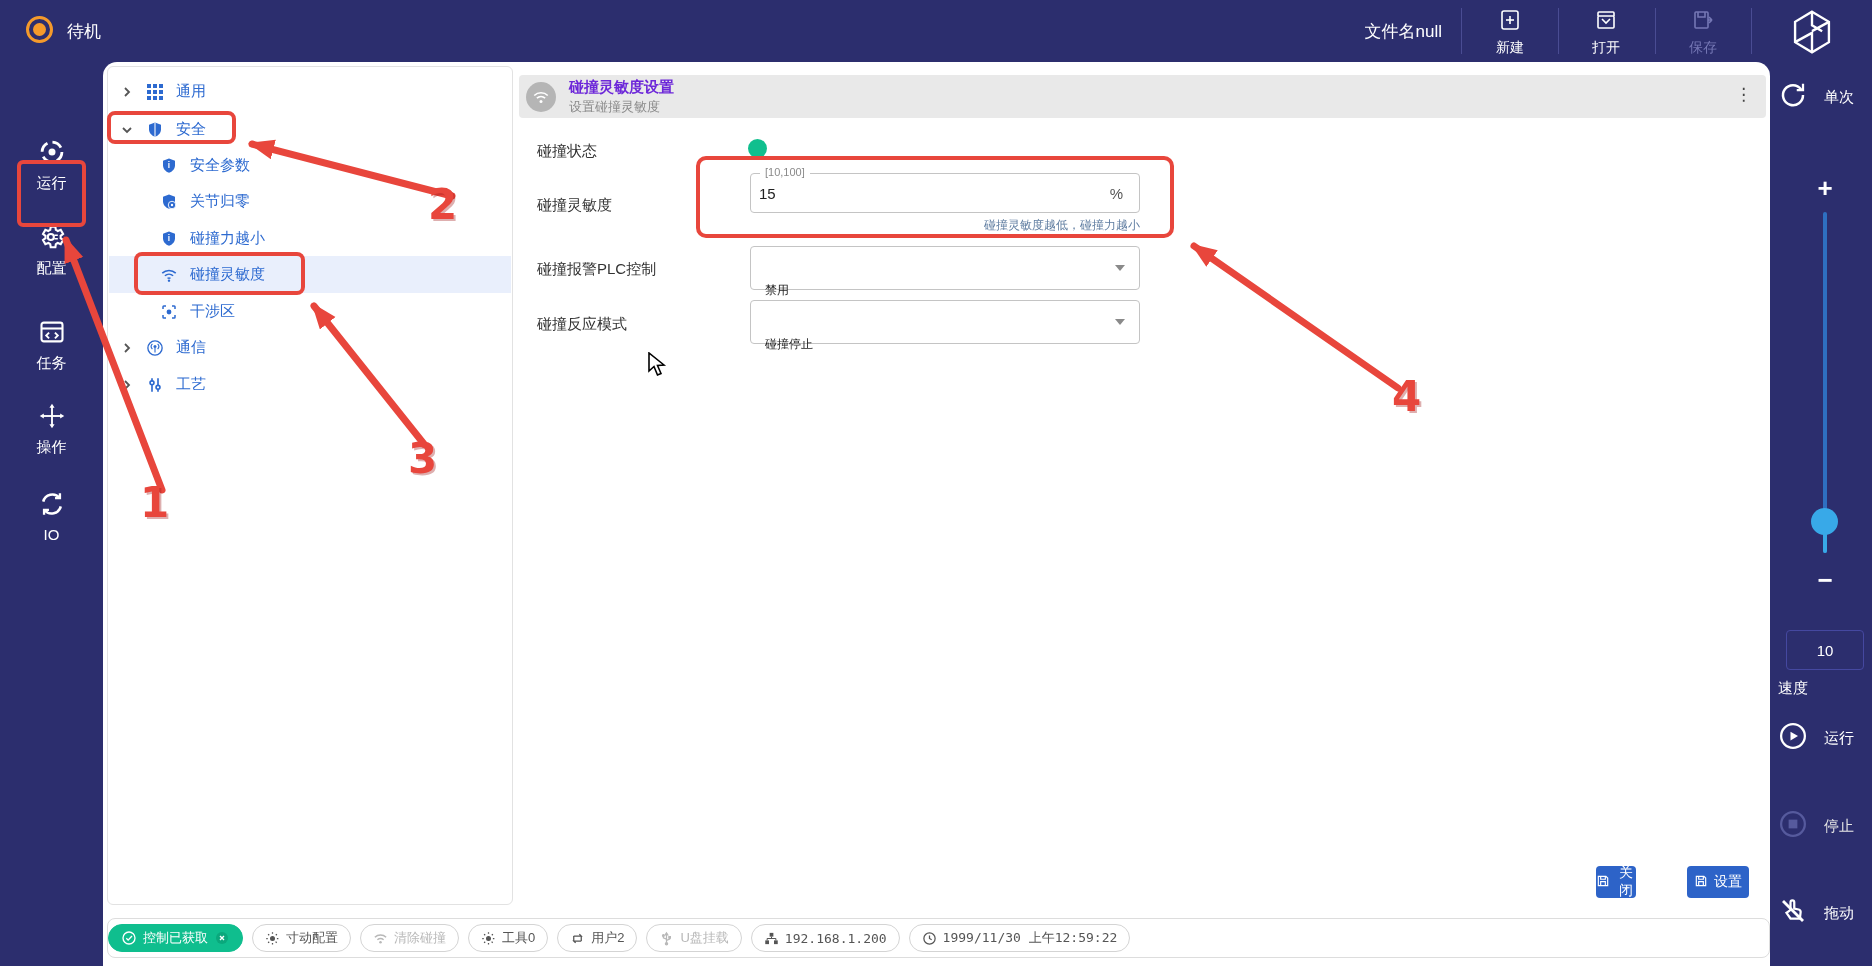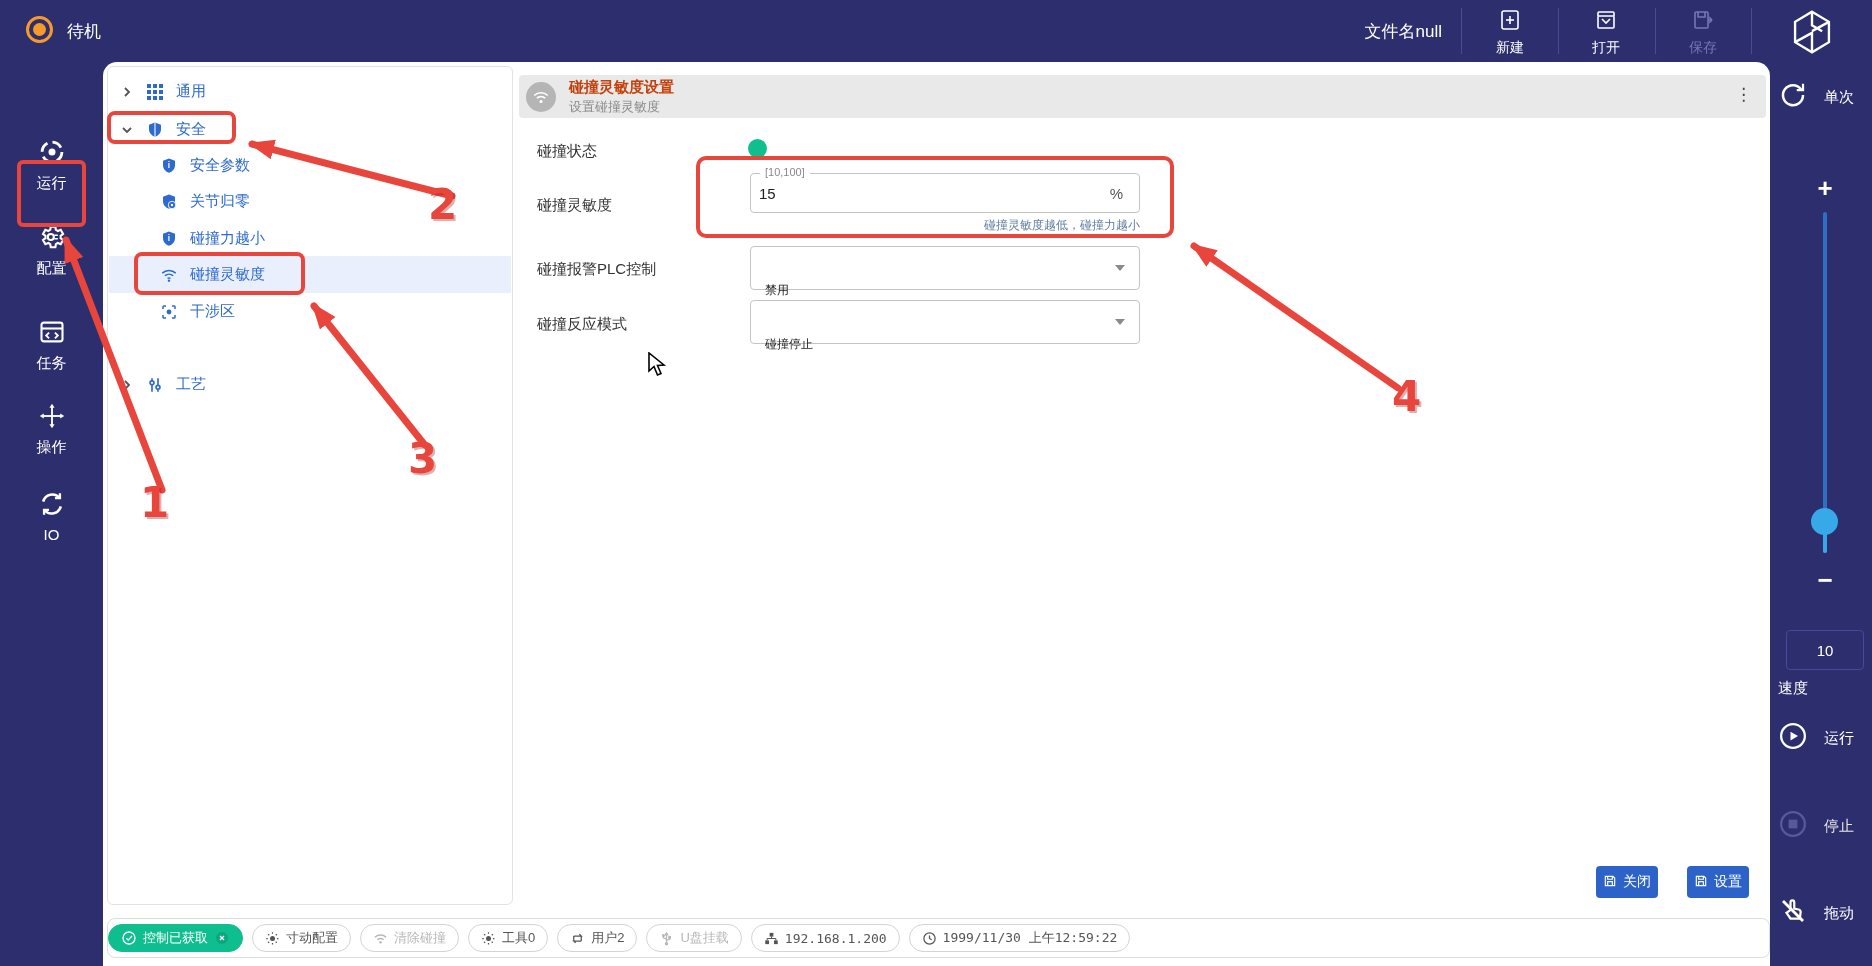--- a/index.html
+++ b/index.html
@@ -34,21 +34,21 @@
   .tree-row.sel { background:#e9effc; }
   .tree-row .chev { width:16px; margin-left:12px; color:#555; display:flex; align-items:center; }
   .tree-row .ticon { width:19px; height:19px; margin-left:9px; display:flex; align-items:center; }
   .tree-row.lvl1 .ticon { margin-left:51px; }
   .tree-row .lbl { margin-left:11px; }
 
   
   .panel-header { position:absolute; left:519px; top:75px; width:1247px; height:43px; background:#e9e9e9; border-radius:4px; display:flex; align-items:center; }
   .avatar { width:30px; height:30px; border-radius:50%; background:#b5b5b5; margin-left:7px; display:flex; align-items:center; justify-content:center; }
   .ph-text { margin-left:13px; }
-  .ph-title { font-size:15px; font-weight:bold; color:#c2410c; }
+  .ph-title { font-size:15px; font-weight:bold; color:#6d28d9; }
   .ph-sub { font-size:13px; color:#8a8a8a; margin-top:1px; }
   .kebab { position:absolute; right:14px; top:10px; font-size:17px; color:#444; letter-spacing:0; cursor:pointer; line-height:1.2; }
 
   
   .f-label { position:absolute; left:537px; font-size:15px; color:#333; }
   .g-dot { position:absolute; left:748px; top:139px; width:19px; height:19px; border-radius:50%; background:#10bf8e; }
   .inp { position:absolute; left:750px; top:173px; width:390px; height:40px; border:1px solid #c4c4c4; border-radius:4px; background:#fff; display:flex; align-items:center; }
   .inp .float { position:absolute; top:-8px; left:9px; background:#fff; padding:0 5px; font-size:11px; color:#8a8a8a; }
   .inp .val { margin-left:8px; font-size:15px; color:#222; flex:1; }
   .inp .unit { margin-right:16px; font-size:15px; color:#555; }
@@ -261,20 +261,36 @@
     <span class="lbl">碰撞灵敏度</span>
   </div>
   <div class="tree-row lvl1" style="top:226px">
     <span class="ticon">
         <svg width="18" height="18" viewBox="0 0 24 24" fill="none" stroke="#2d6ad0" stroke-width="2">
           <path d="M4 8V5a1 1 0 0 1 1-1h3M16 4h3a1 1 0 0 1 1 1v3M20 16v3a1 1 0 0 1-1 1h-3M8 20H5a1 1 0 0 1-1-1v-3"></path>
           <circle cx="12" cy="12" r="3.2" fill="#2d6ad0" stroke="none"></circle>
         </svg>
       </span>
     <span class="lbl">干涉区</span>
+  </div>
+  <div class="tree-row" style="top:262px">
+    <span class="chev">
+        <svg width="12" height="12" viewBox="0 0 12 12" fill="none" stroke="#555" stroke-width="1.8">
+          <path d="M4 2l4 4-4 4"></path>
+        </svg>
+      </span>
+    <span class="ticon">
+        <svg width="18" height="18" viewBox="0 0 24 24" fill="none" stroke="#2d6ad0" stroke-width="1.8">
+          <circle cx="12" cy="12" r="9.5"></circle>
+          <circle cx="12" cy="10" r="2" fill="#2d6ad0" stroke="none"></circle>
+          <path d="M8.5 13.5a5 5 0 0 1 0-7M15.5 6.5a5 5 0 0 1 0 7" stroke-width="1.5"></path>
+          <path d="M12 12v6" stroke-width="1.5"></path>
+        </svg>
+      </span>
+    <span class="lbl">通信</span>
   </div>
   <div class="tree-row" style="top:299px">
     <span class="chev">
         <svg width="12" height="12" viewBox="0 0 12 12" fill="none" stroke="#555" stroke-width="1.8">
           <path d="M4 2l4 4-4 4"></path>
         </svg>
       </span>
     <span class="ticon">
         <svg width="18" height="18" viewBox="0 0 24 24" fill="none" stroke="#2d6ad0" stroke-width="2.2">
           <line x1="8" y1="3" x2="8" y2="21"></line>
@@ -318,21 +334,21 @@
   <span class="val">禁用</span>
   <span class="caret"></span>
 </div>
 
 <div class="f-label" style="top:315px">碰撞反应模式</div>
 <div class="dd" style="top:300px">
   <span class="val">碰撞停止</span>
   <span class="caret"></span>
 </div>
 
-<button class="act-btn" style="left:1596px;width:62px">
+<button class="act-btn" style="left:1596px;width:40px">
   <span><svg width="14" height="14" viewBox="0 0 24 24" fill="none" stroke="#fff" stroke-width="2">
         <path d="M4 4h13l3 3v13H4z"></path>
         <path d="M8 4v5h8V4M8 20v-7h8v7"></path>
       </svg></span>
   <span>关闭</span>
 </button>
 <button class="act-btn" style="left:1687px;width:62px">
   <span><svg width="14" height="14" viewBox="0 0 24 24" fill="none" stroke="#fff" stroke-width="2">
         <path d="M4 4h13l3 3v13H4z"></path>
         <path d="M8 4v5h8V4M8 20v-7h8v7"></path>

